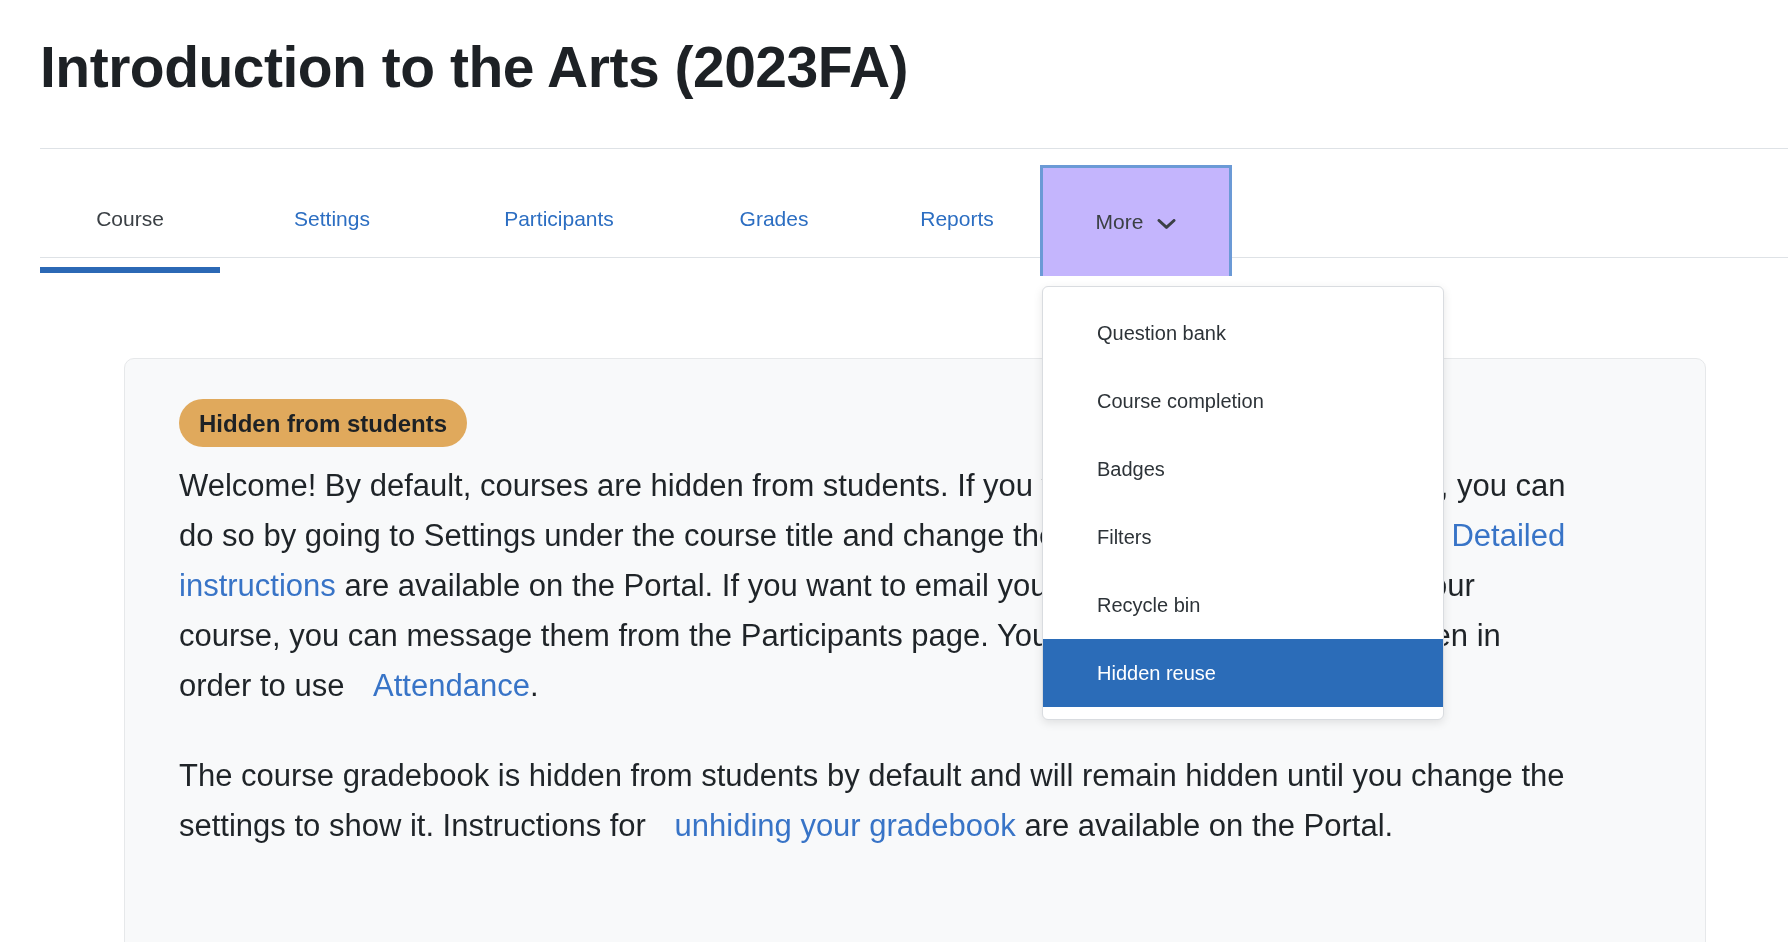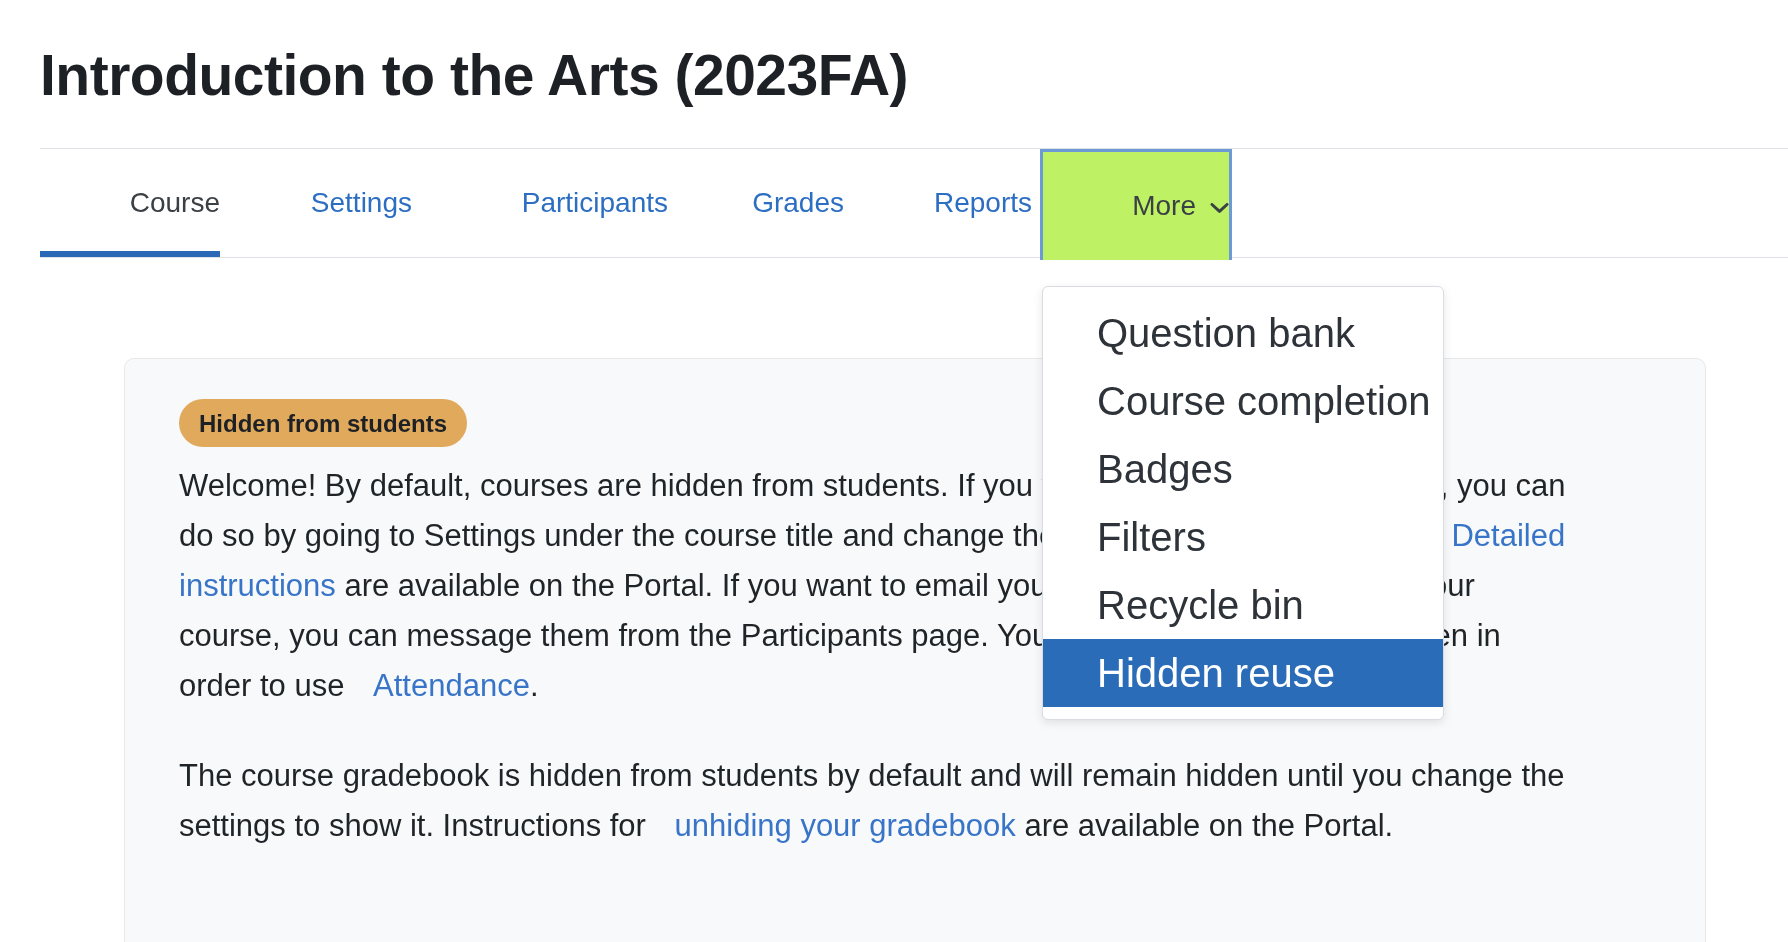--- a/index.html
+++ b/index.html
@@ -19,21 +19,20 @@
   
   .page-title {
     position: absolute;
     left: 40px;
     top: 34px;
     font-size: 57px;
     font-weight: bold;
     letter-spacing: -0.5px;
     color: #1d2125;
     white-space: nowrap;
-    margin-top: 8px;
   }
 
   .title-rule {
     position: absolute;
     left: 40px;
     top: 148px;
     width: 1748px;
     height: 1px;
     background: #dee2e6;
   }
@@ -49,47 +48,47 @@
   .tabbar-underline {
     position: absolute;
     left: 0;
     top: 108px;
     width: 1748px;
     height: 1px;
     background: #dee2e6;
   }
   .tab {
     position: absolute;
-    top: 0;
+    top: 16px;
     height: 108px;
     display: flex;
     align-items: center;
-    justify-content: flex-end;
-    font-size: 28px;
+    justify-content: center;
+    font-size: 21px;
     color: #2c6ec2;
     cursor: pointer;
     box-sizing: border-box;
     white-space: nowrap;
   }
   .tab.active {
     color: #3b4045;
   }
   .tab.active::after {
     content: "";
     position: absolute;
     left: 0;
     right: 0;
     bottom: 0;
     height: 6px;
     background: #2b68b5;
   }
   .tab-more {
     border: 3px solid #6b9ad6;
     border-bottom: none;
-    background: #bef264;
+    background: #c4b5fd;
     color: #3b4045;
     height: 111px;
     z-index: 25;
   }
   .chev {
     display: inline-block;
     margin-left: 14px;
     width: 19px;
     height: 11px;
     position: relative;
@@ -108,21 +107,21 @@
     border-radius: 6px;
     box-shadow: 0 3px 10px rgba(0,0,0,0.10);
     padding: 12px 0 12px 0;
     z-index: 20;
     box-sizing: border-box;
   }
   .dd-item {
     height: 68px;
     line-height: 68px;
     padding-left: 54px;
-    font-size: 40px;
+    font-size: 20px;
     color: #2d3338;
     white-space: nowrap;
     cursor: pointer;
   }
   .dd-item.selected {
     background: #2b6cb8;
     color: #ffffff;
   }
 
   

